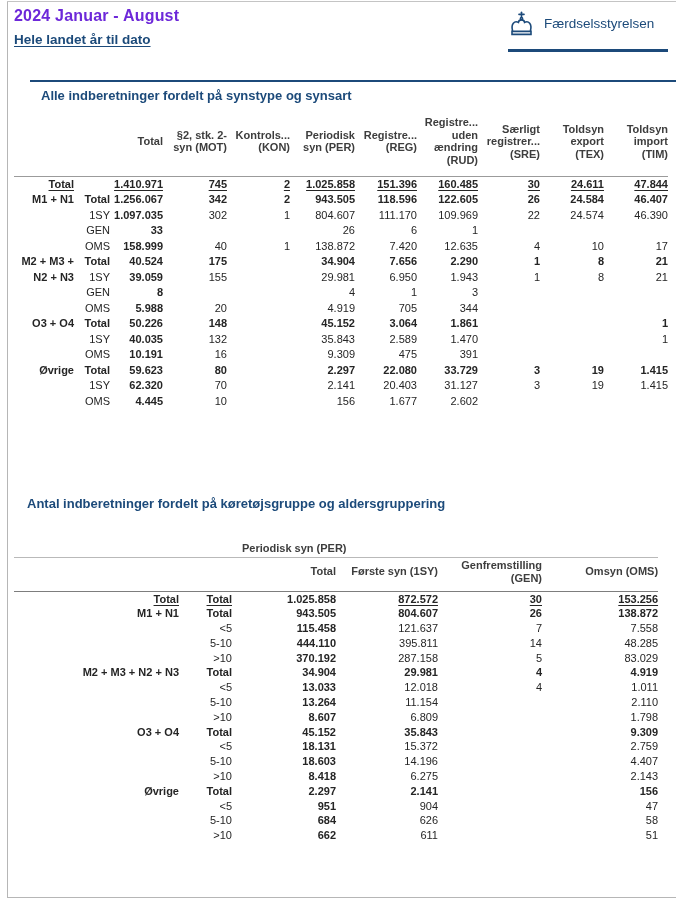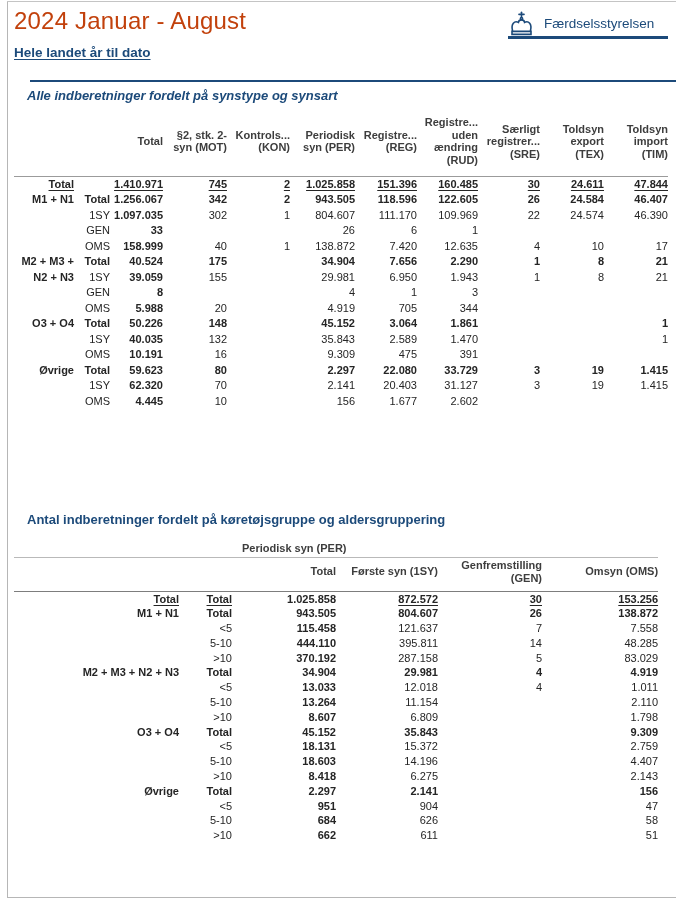--- a/index.html
+++ b/index.html
@@ -6,31 +6,31 @@
   html,body { background:#ffffff; }
   body { font-family:"Liberation Sans", sans-serif; }
   .page { position:relative; width:676px; height:901px; background:#ffffff; overflow:hidden; }
 
   
   .frame-left   { position:absolute; left:7px;  top:1px; bottom:3px; width:1px;  background:#b6b6b6; }
   .frame-top    { position:absolute; left:7px;  right:0; top:1px;    height:1px; background:#c4c4c4; }
   .frame-bottom { position:absolute; left:7px;  right:0; bottom:3px; height:1px; background:#b6b6b6; }
 
   
-  .rtitle { position:absolute; left:14px; top:7px;  font-size:24px;  font-weight:400; color:#c2410c; letter-spacing:0.2px; }
-  .rsub   { position:absolute; left:14px; top:45px; font-size:13.5px; font-weight:700; color:#1c4a7a; text-decoration:underline; text-underline-offset:2px; }
+  .rtitle { position:absolute; left:14px; top:7px;  font-size:16px;  font-weight:700; color:#6d28d9; letter-spacing:0.2px; }
+  .rsub   { position:absolute; left:14px; top:32px; font-size:13.5px; font-weight:700; color:#1c4a7a; text-decoration:underline; text-underline-offset:2px; }
   .logo   { position:absolute; left:508px; top:11px; width:160px; display:flex; align-items:center; gap:9px;
-            border-bottom:3px solid #1c4a7a; padding-bottom:0; }
+            border-bottom:3px solid #1c4a7a; padding-bottom:13px; }
   .logo-text { font-size:13.5px; color:#1c4a7a; white-space:nowrap; }
 
   
   .s1line   { position:absolute; left:30px; right:0; top:80px; height:2px; background:#1c4a7a; }
   .sec-title{ position:absolute; font-size:13px; font-weight:700; color:#1c4a7a; white-space:nowrap; }
-  #s1-title { left:27px; top:88px;font-style:italic; }
-  #s2-title { left:27px; top:512px; }
+  #s1-title { left:41px; top:88px; }
+  #s2-title { left:27px; top:496px; }
 
   
   table { border-collapse:collapse; table-layout:fixed; position:absolute; }
   #t1 { left:14px; top:112px; width:654px; }
   #t2 { left:14px; top:538px; width:644px; }
 
   th { font-weight:600; color:#3d3d3d; text-align:right; vertical-align:middle; }
   #t1 tr.colsrow th { font-size:11px; line-height:12.5px; height:64px; border-bottom:1px solid #9b9b9b; padding:0 0 5px 2px; }
   #t2 tr.spanrow th { height:19px; border-bottom:1px solid #b9b9b9; }
   #t2 .sph          { font-size:11px; font-weight:600; color:#3d3d3d; text-align:left; vertical-align:bottom; padding:0 0 3px 10px; }

